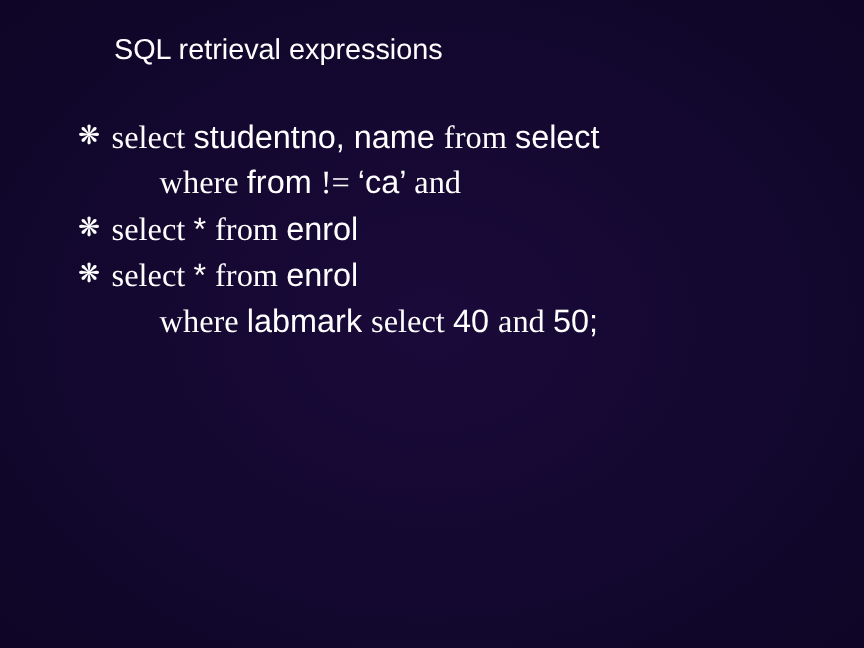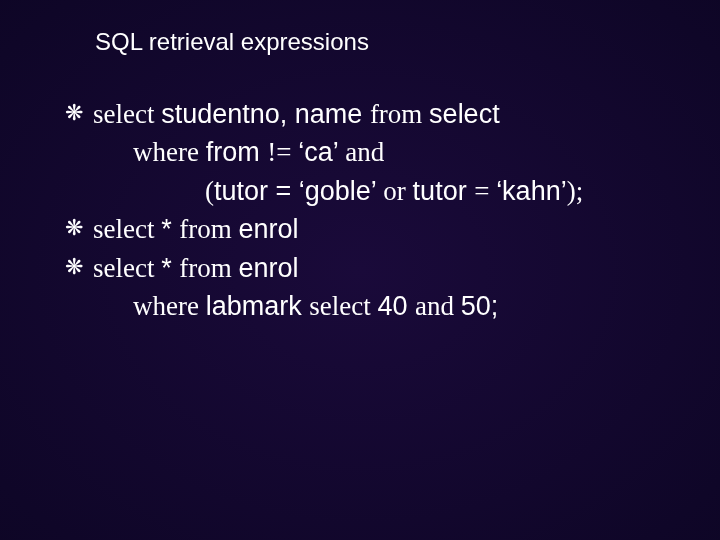--- a/index.html
+++ b/index.html
@@ -77,23 +77,20 @@
 
     <div class="bullet-row">
       <div class="bullet">❋</div>
       <div class="btxt">
         <span class="mono">select </span><span class="sans">studentno, name </span><span class="mono">from </span><span class="sans">select</span>
       </div>
     </div>
     <div class="cont-row">
       <span class="mono">where </span><span class="sans">from </span><span class="mono">!= </span><span class="sans">‘ca’ </span><span class="mono">and</span>
     </div>
-    <div class="cont-row2">
-      <span class="mono">(</span><span class="sans">tutor = ‘goble’ </span><span class="mono">or </span><span class="sans">tutor </span><span class="mono">= </span><span class="sans">‘kahn’</span><span class="mono">);</span>
-    </div>
 
     <div class="bullet-row">
       <div class="bullet">❋</div>
       <div class="btxt">
         <span class="mono">select </span><span class="sans">* </span><span class="mono">from </span><span class="sans">enrol</span>
       </div>
     </div>
 
     <div class="bullet-row">
       <div class="bullet">❋</div>

